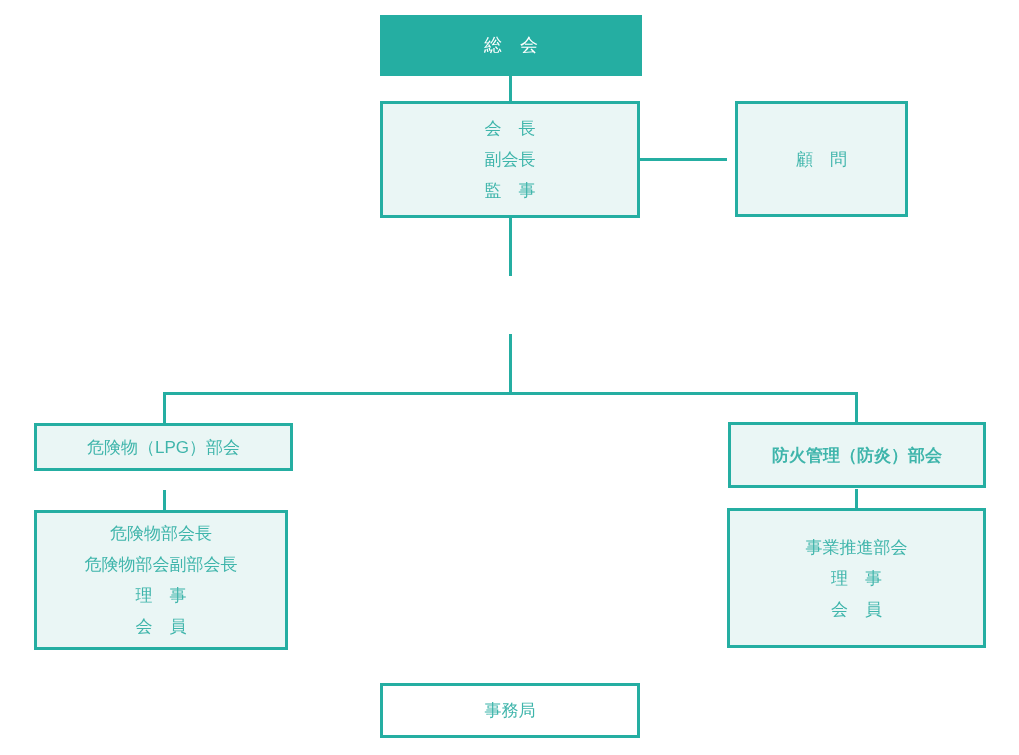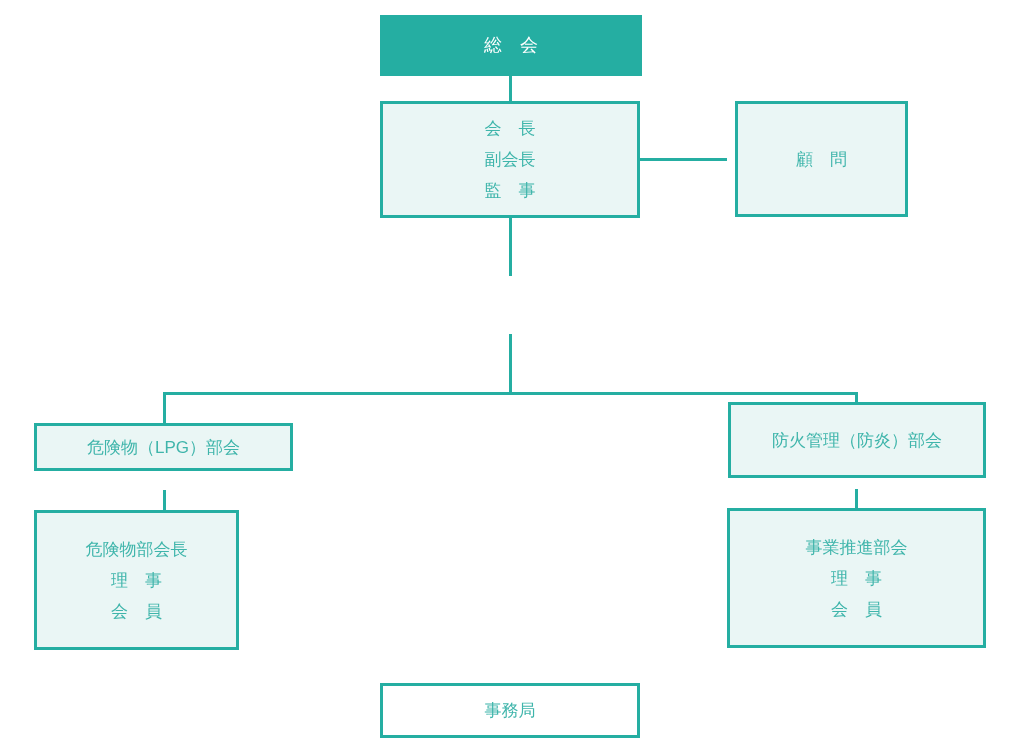--- a/index.html
+++ b/index.html
@@ -69,27 +69,28 @@
 
   <div class="box" style="left:727px; top:101px; width:173px; height:116px;margin-left:8px;">
     <span class="line">顧　問</span>
   </div>
 
 
   <div class="box" style="left:34px; top:423px; width:259px; height:48px;">
     <span class="line">危険物（LPG）部会</span>
   </div>
 
-  <div class="box" style="left:34px; top:510px; width:205px; height:140px;">
+  <div class="box" style="left:34px; top:510px; width:254px; height:140px;">
     <span class="line">危険物部会長</span>
+    <span class="line">危険物部会副部会長</span>
     <span class="line">理　事</span>
     <span class="line">会　員</span>
   </div>
 
-  <div class="box" style="left:728px; top:402px; width:258px; height:76px;">
+  <div class="box" style="left:728px; top:422px; width:258px; height:66px;font-weight:bold;">
     <span class="line">防火管理（防炎）部会</span>
   </div>
 
   <div class="box" style="left:727px; top:508px; width:259px; height:140px;">
     <span class="line">事業推進部会</span>
     <span class="line">理　事</span>
     <span class="line">会　員</span>
   </div>
 
   <div class="box white" style="left:380px; top:683px; width:260px; height:55px;">

